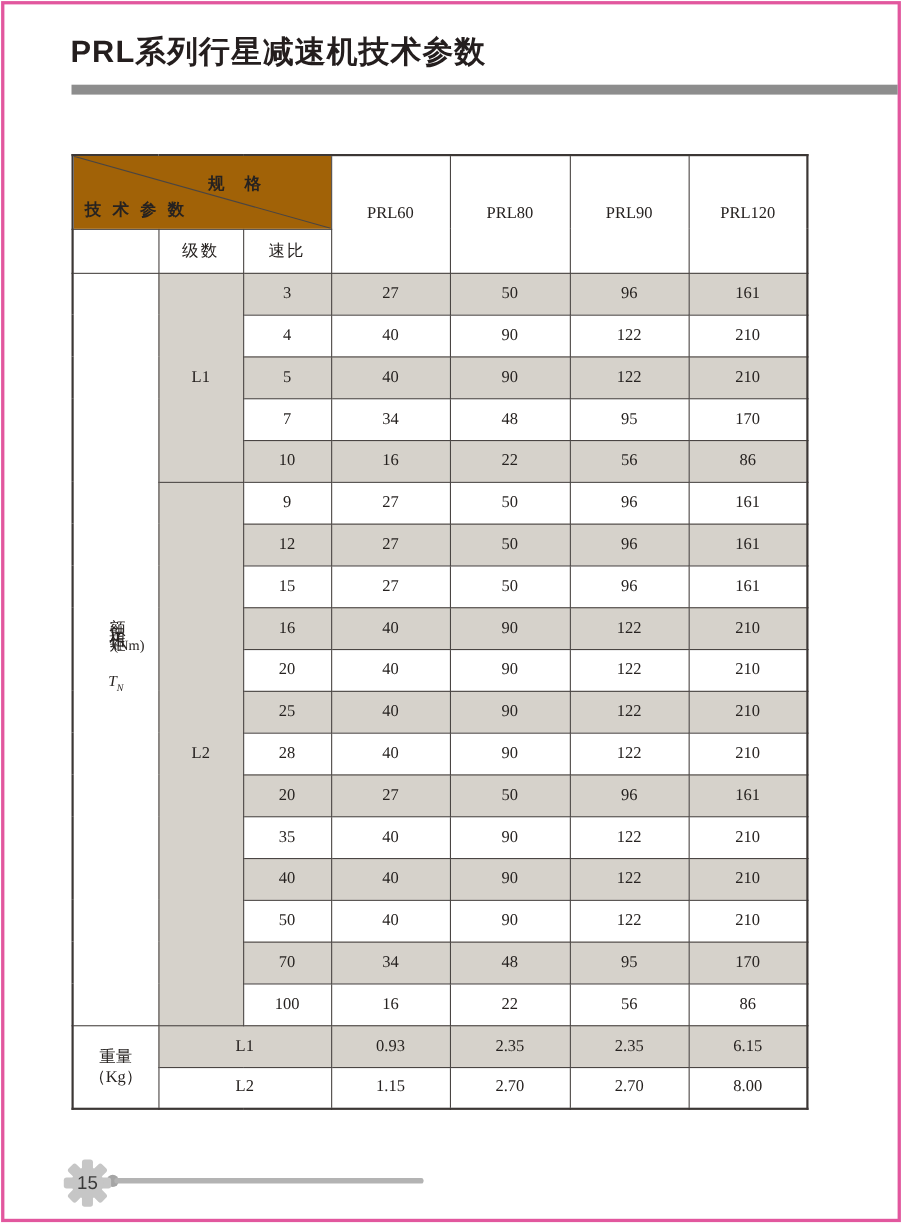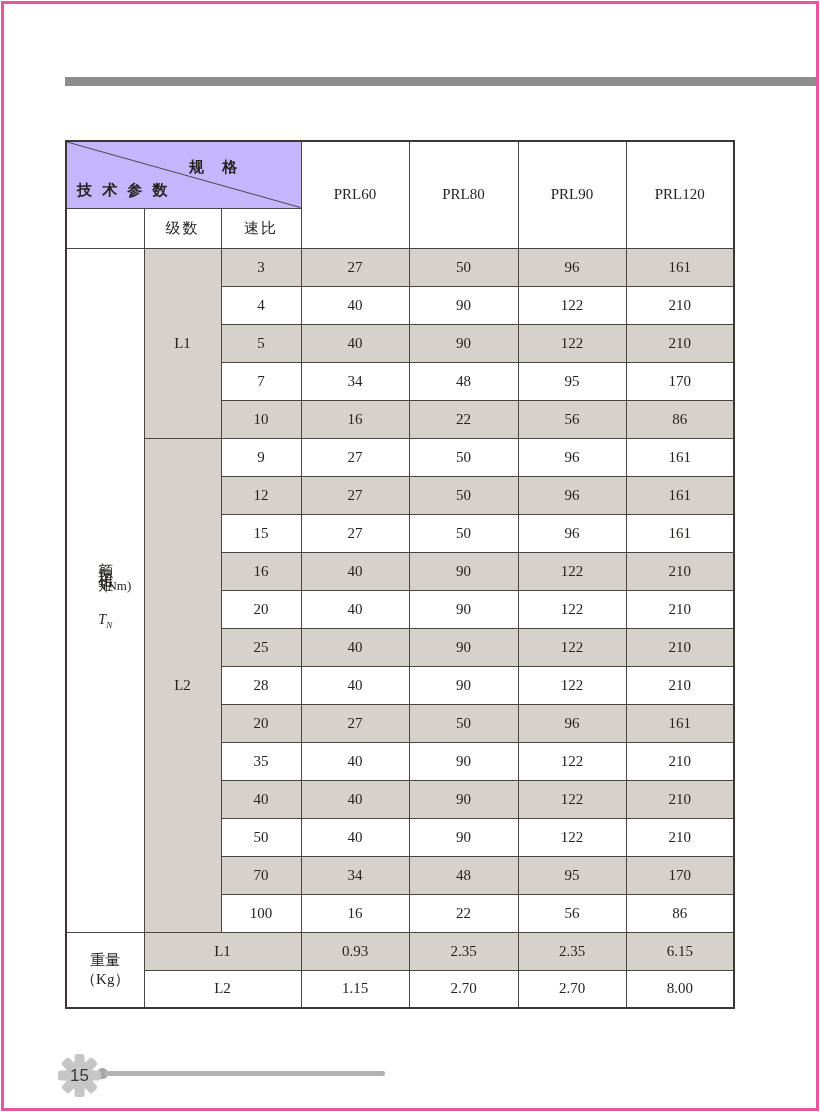--- a/index.html
+++ b/index.html
@@ -33,21 +33,21 @@
   table.spec td{
     border:1px solid var(--grid-line);
     text-align:center;vertical-align:middle;padding:0;
     font-family:"Liberation Serif","DejaVu Serif",serif;
     font-size:15px;
   }
   .hrow1{height:67px;}
   .hrow2{height:40px;}
   tbody tr{height:38px;}
 
-  td.corner{position:relative;background:#c4b5fd;margin-top:32px;}
+  td.corner{position:relative;background:#a16207;margin-top:32px;}
   .diag{position:absolute;left:0;top:0;width:100%;height:100%;display:block;}
   .corner-spec{
     position:absolute;top:16px;left:122px;
     font-family:"Liberation Sans",sans-serif;font-size:15px;font-weight:bold;letter-spacing:7px;white-space:nowrap;
   }
   .corner-params{
     position:absolute;bottom:8px;left:10px;
     font-family:"Liberation Sans",sans-serif;font-size:15px;font-weight:bold;letter-spacing:3px;white-space:nowrap;
   }
   td.colhead{font-family:"Liberation Sans",sans-serif;font-size:17px;font-weight:normal;margin-top:32px;}
@@ -75,20 +75,21 @@
   }
   .footer-dot{position:absolute;left:97px;top:1068px;width:11px;height:11px;border-radius:50%;background:#a5a5a5;}
   .footer-line{position:absolute;left:104px;top:1071px;width:281px;height:5px;background:var(--line-gray);border-radius:2px;}
 </style>
 </head>
 <body>
 
 <div class="page">
   <div class="frame"></div>
 
+  <div class="page-title">PRL系列行星减速机技术参数</div>
   <div class="title-bar"></div>
 
   <table class="spec">
     <colgroup>
       <col style="width:78px">
         <col style="width:77px">
         <col style="width:80px">
       <col style="width:108px">
         <col style="width:109px">
         <col style="width:108px">

